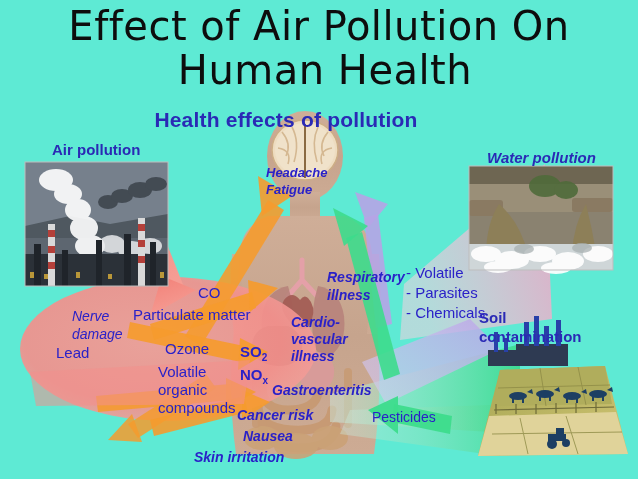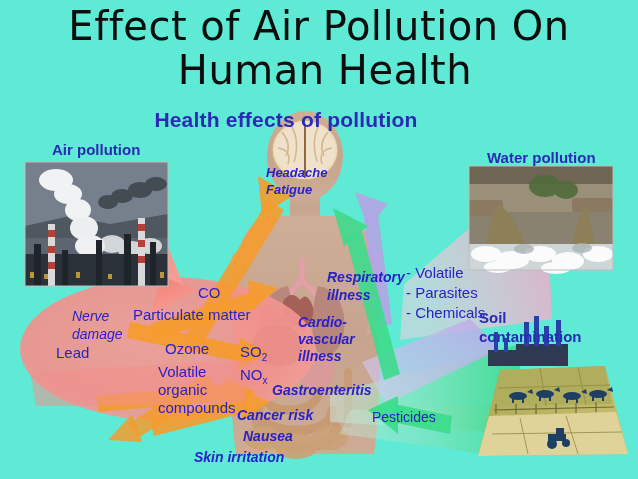--- a/index.html
+++ b/index.html
@@ -24,38 +24,38 @@
   
   .lbl{position:absolute;color:#2a21c8;white-space:nowrap;}
   .bi{font-weight:bold;font-style:italic;}
   .bn{font-weight:bold;}
   .rg{font-weight:normal;}
 
   #hdr{left:0;top:4px;width:572px;text-align:center;font-size:21px;
        font-weight:bold;color:#2a2ab5;letter-spacing:.2px;}
 
   #lab-air{left:52px;top:37px;font-size:15px;font-weight:bold;color:#2a2ab5;}
-  #lab-water{left:487px;top:45px;font-size:15px;font-weight:bold;color:#2a2ab5;}
+  #lab-water{left:487px;top:45px;font-size:15px;font-weight:bold;color:#2a2ab5;font-style:italic;}
   #lab-soil{left:479px;top:204px;font-size:15px;font-weight:bold;color:#2a2ab5;line-height:19px;white-space:normal;width:130px;}
 
   #lab-headache{left:266px;top:60px;font-size:13px;line-height:17px;white-space:normal;width:90px;}
   #lab-resp{left:327px;top:164px;font-size:14px;line-height:18px;white-space:normal;width:78px;}
-  #lab-cardio{left:291px;top:210px;font-size:14px;line-height:17px;white-space:normal;width:72px;margin-left:7px;}
+  #lab-cardio{left:291px;top:210px;font-size:14px;line-height:17px;white-space:normal;width:72px;}
   #lab-gastro{left:272px;top:278px;font-size:14px;}
   #lab-cancer{left:237px;top:303px;font-size:14px;}
   #lab-nausea{left:243px;top:324px;font-size:14px;}
   #lab-skin{left:194px;top:345px;font-size:14px;}
 
   #lab-co{left:198px;top:180px;font-size:15px;}
   #lab-pm{left:133px;top:202px;font-size:15px;}
   #lab-ozone{left:165px;top:236px;font-size:15px;}
   #lab-nerve{left:72px;top:203px;font-size:14px;line-height:18px;font-style:italic;white-space:normal;width:80px;}
   #lab-lead{left:56px;top:240px;font-size:15px;}
   #lab-voc{left:118px;top:259px;font-size:15px;line-height:18px;white-space:normal;width:80px;margin-left:40px;}
-  #lab-sox{left:240px;top:239px;font-size:15px;line-height:17px;white-space:normal;width:50px;}
+  #lab-sox{left:240px;top:239px;font-size:15px;line-height:17px;white-space:normal;width:50px;font-weight:bold;}
   #lab-sox sub{font-size:10px;}
 
   #lab-bullets{left:406px;top:159px;font-size:15px;line-height:20px;white-space:normal;width:115px;}
 
   #lab-pest{left:372px;top:305px;font-size:14px;}
 </style>
 </head>
 <body>
 
 <div id="slide">

